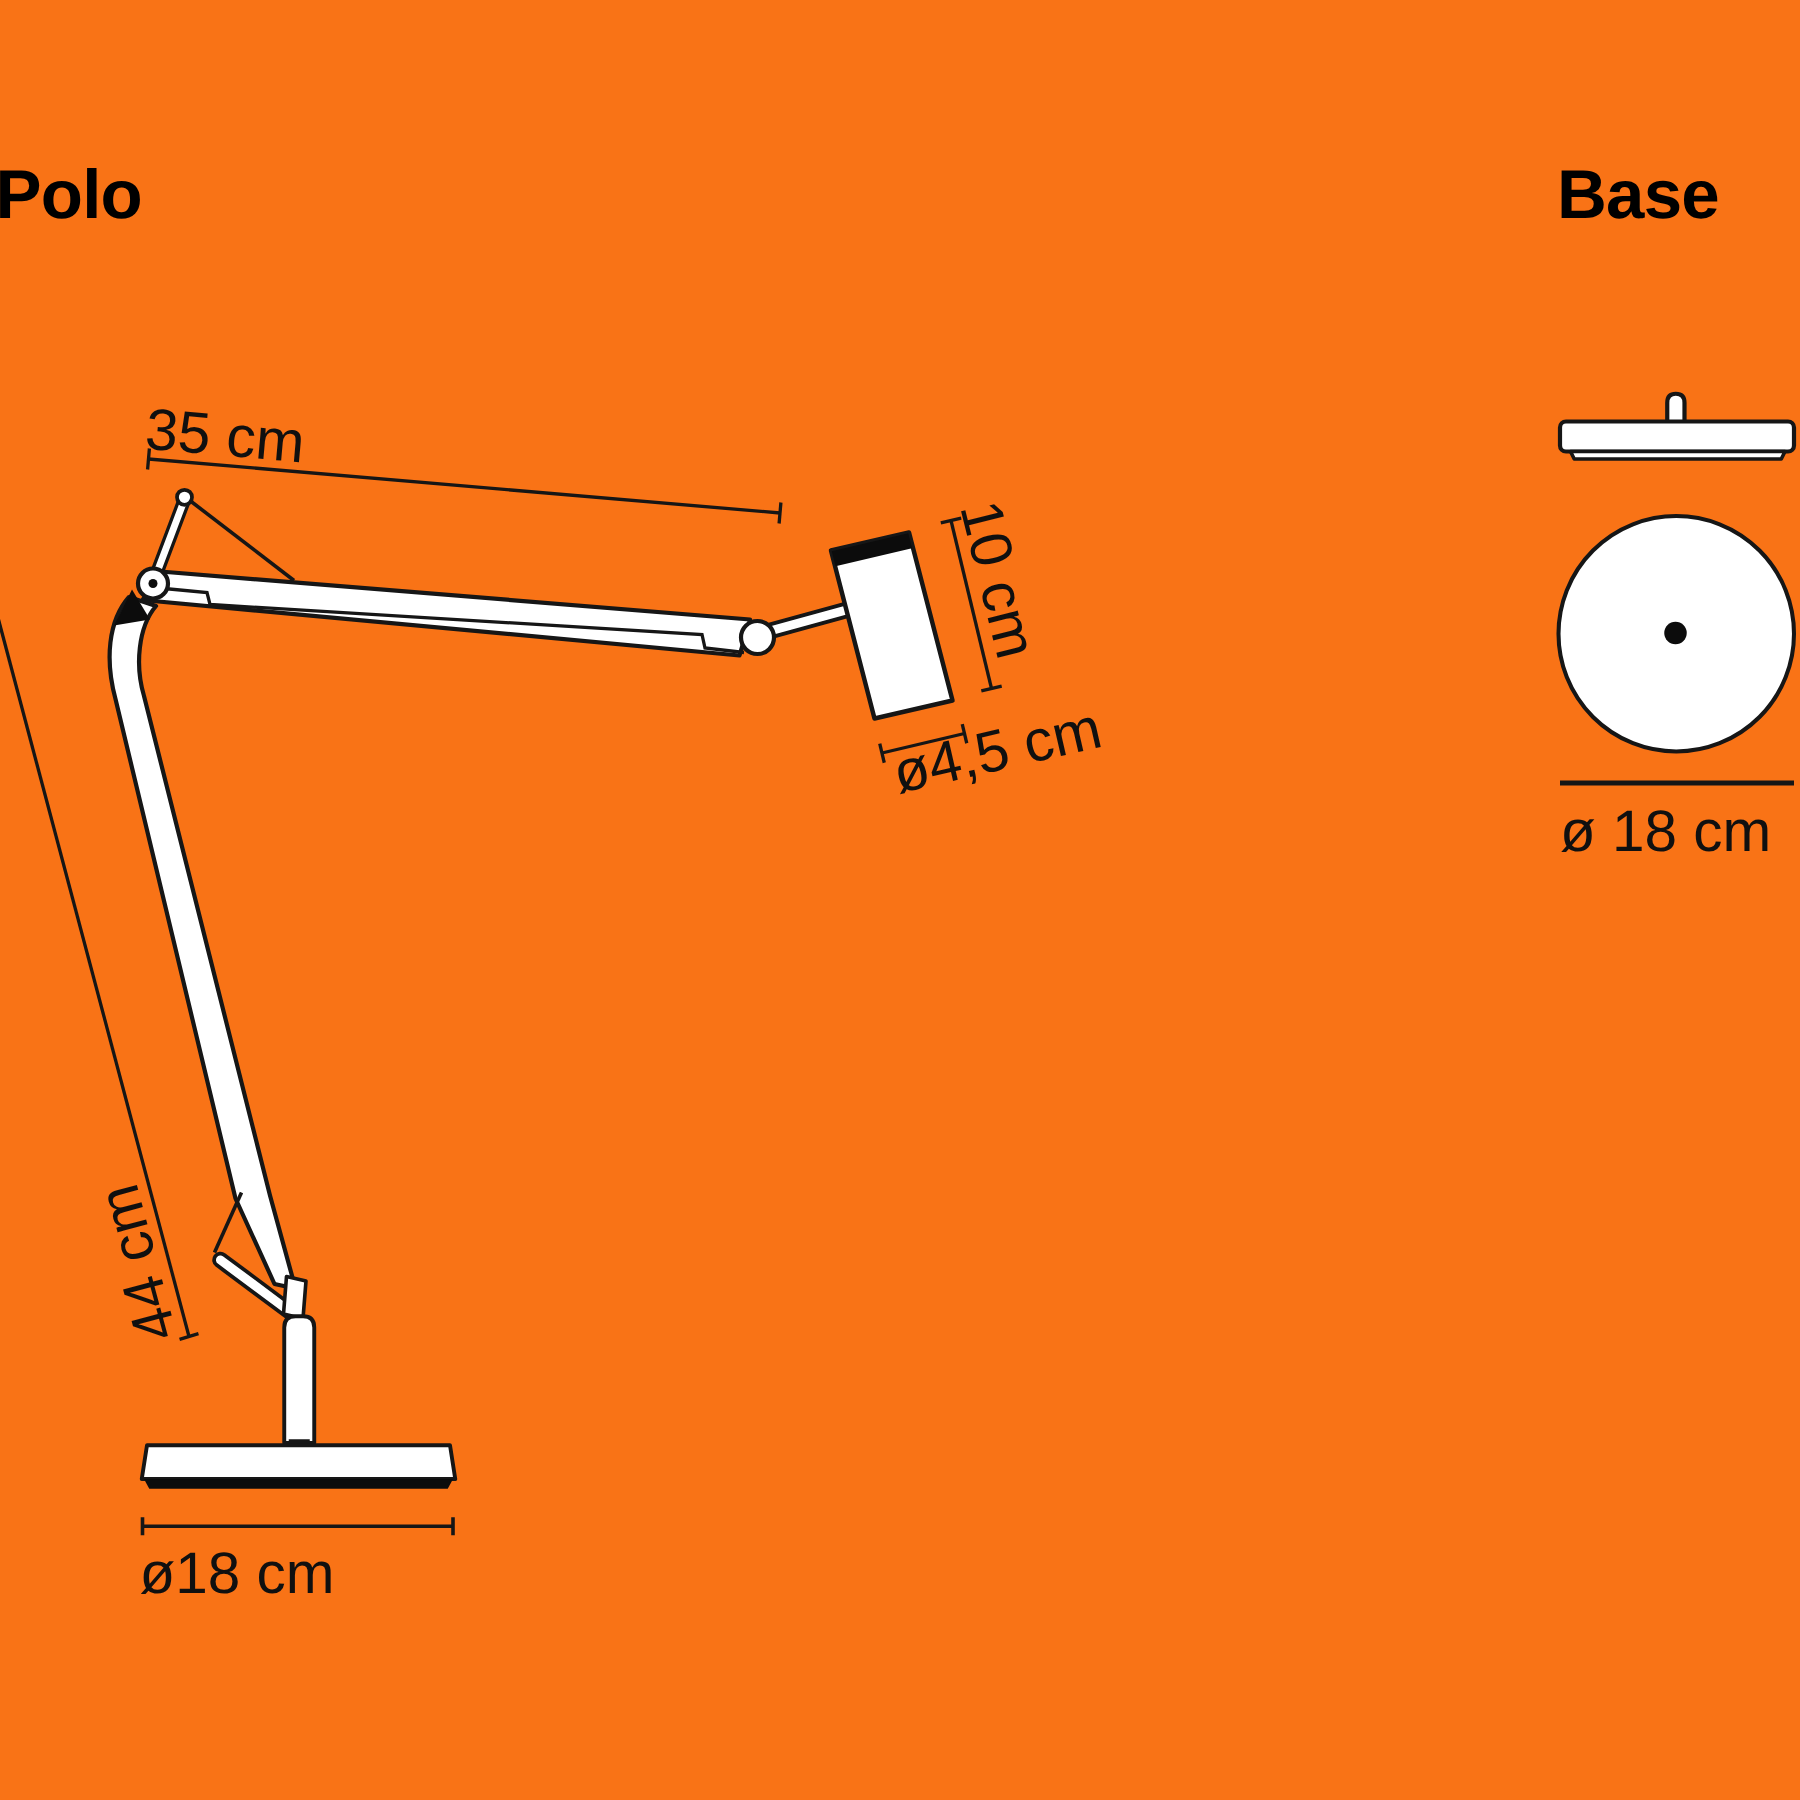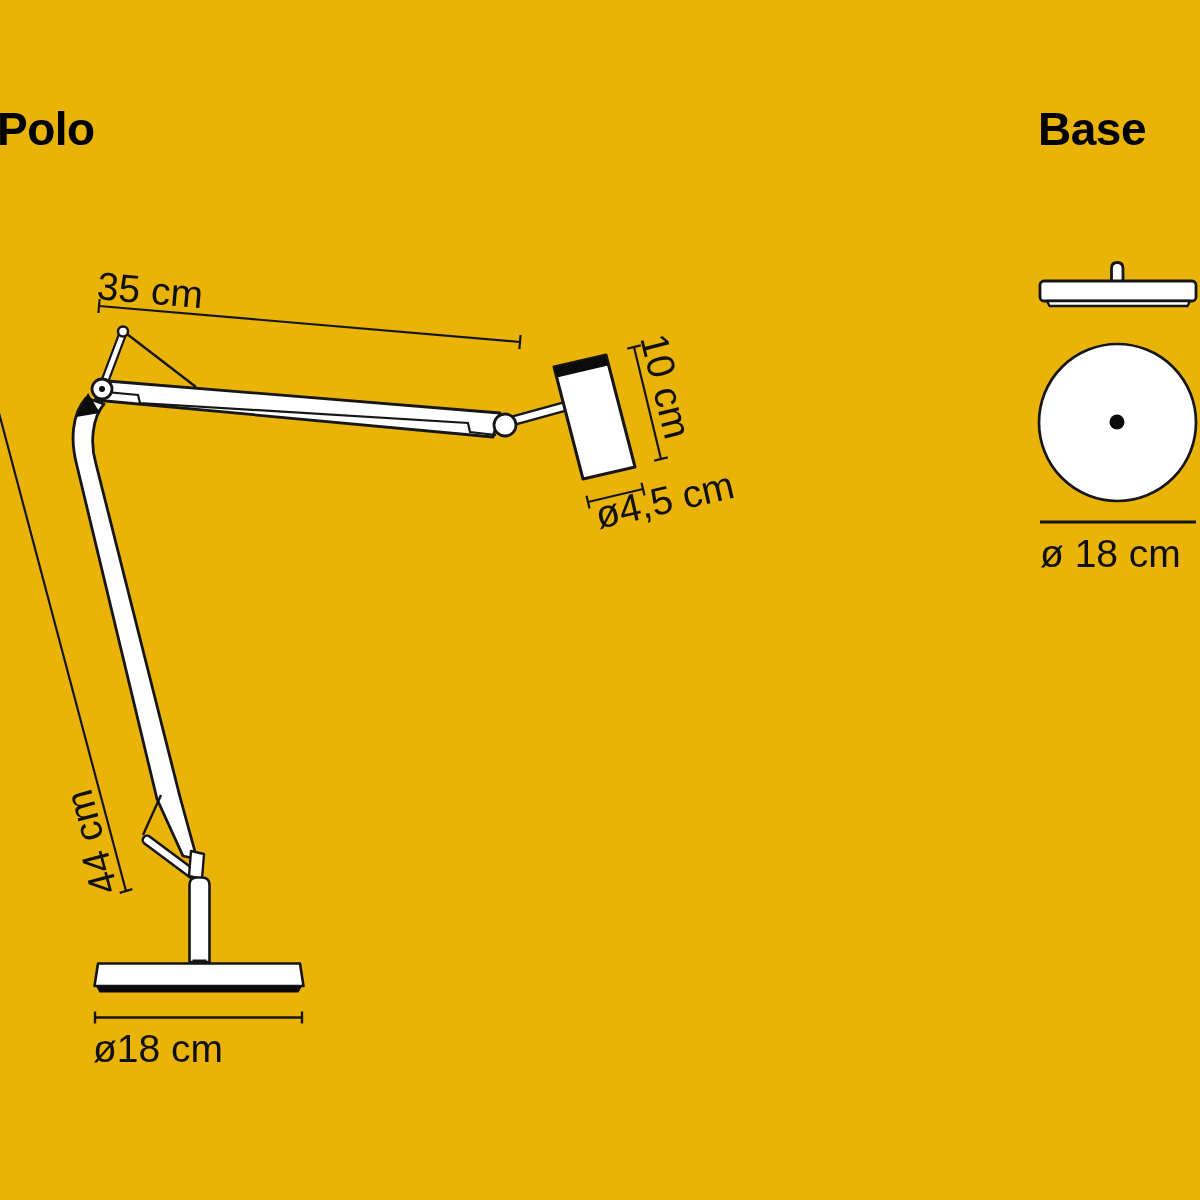--- a/index.html
+++ b/index.html
@@ -1,19 +1,19 @@
 <!DOCTYPE html>
 <html><head>
 <meta charset="utf-8">
 <style>
   html,body{margin:0;padding:0;background:#fff;}
   .canvas{
     position:relative;
     width:1200px;height:1200px;
-    background:#eab308;
+    background:#f97316;
     overflow:hidden;
     font-family:"Liberation Sans", sans-serif;
   }
   .title{
     position:absolute;
     font-weight:700;
     font-size:46px;
     line-height:1;
     color:#000;
     letter-spacing:-0.5px;

